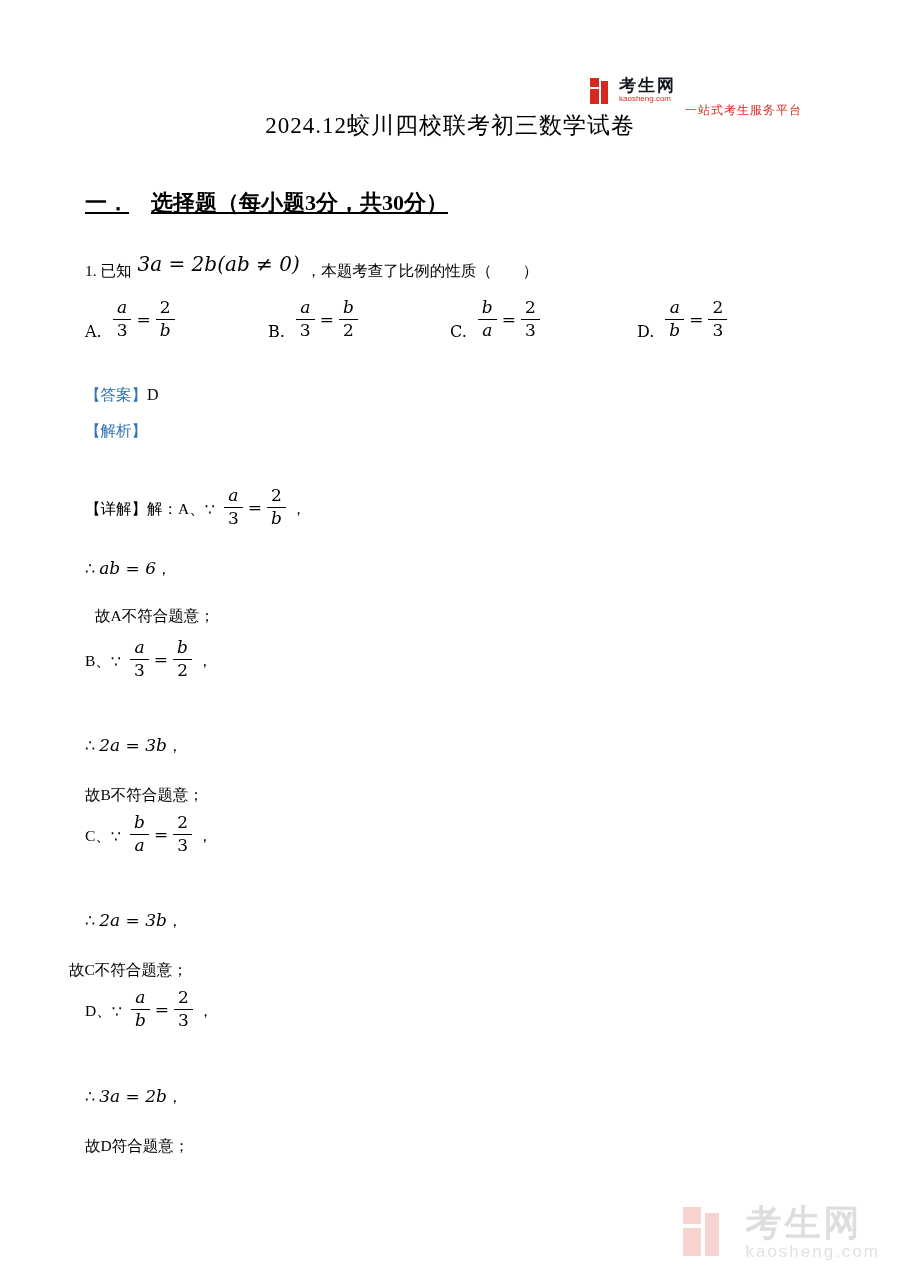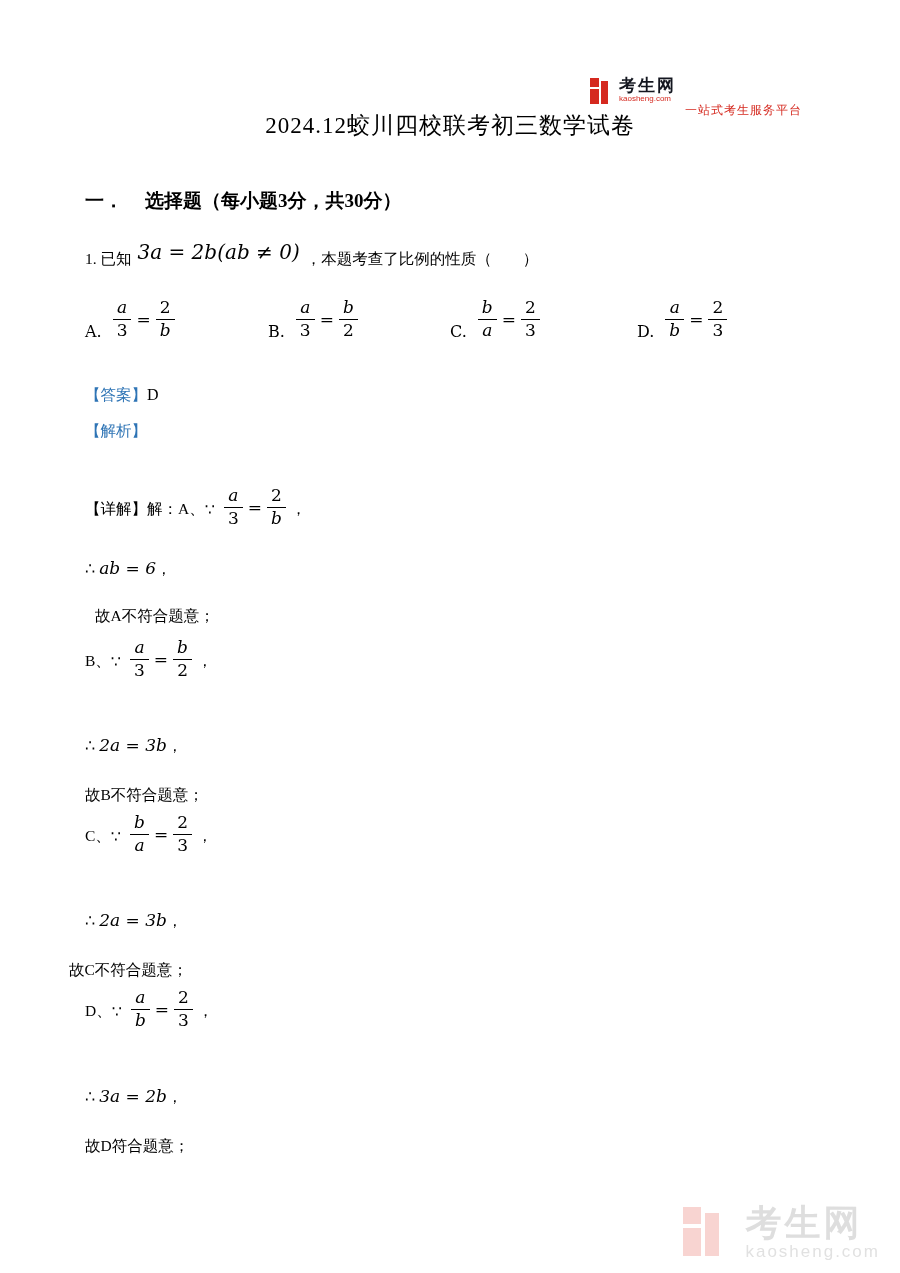--- a/index.html
+++ b/index.html
@@ -21,31 +21,31 @@
   .logo-icon i { position:absolute; background:#d5291f; }
   .logo-icon .b1 { left:0; top:2px; width:9px; height:9px; }
   .logo-icon .b2 { left:0; top:13px; width:9px; height:15px; }
   .logo-icon .b3 { left:11px; top:5px; width:7px; height:23px; }
   .logo-name { font-size:17px; font-weight:bold; color:#13161f; letter-spacing:2px; line-height:1; font-family:"Liberation Sans",sans-serif; }
   .logo-domain { font-size:8px; color:#d5291f; line-height:1.2; font-family:"Liberation Sans",sans-serif; }
   .logo-tagline { font-size:12px; color:#d5291f; margin-left:9px; letter-spacing:1px;margin-top:40px; }
 
   
   .title { top:110px; left:0; width:100%; text-align:center; font-size:23px; font-weight:normal; letter-spacing:1px; }
-  .section { top:188px; left:85px; font-size:19px; font-weight:bold; }
+  .section { top:188px; left:85px; font-size:22px; font-weight:bold;text-decoration:underline; }
   .section .gap { display:inline-block; width:22px; }
 
   
   .bodytext { font-size:15.5px; }
   .blue { color:#2e74b5; }
 
   
   .math { font-family:"DejaVu Serif","Liberation Serif",serif; }
   .it { font-style:italic; }
-  .math-lg { font-size:20px; position:relative; top:-7px; margin:4px 6px; }
+  .math-lg { font-size:20px; position:relative; top:-7px; margin:16px 6px; }
   .frac { display:inline-block; text-align:center; vertical-align:middle; margin:0 5px; font-size:17px; line-height:1.15; position:relative; top:-2px; }
   .fn { display:block; padding:0 4px 1px; border-bottom:1.3px solid #000; }
   .fd { display:block; padding:1px 4px 0; }
   .eqs { font-size:17px; vertical-align:middle; position:relative; top:-2px; }
   .mathline { font-size:17px; }
   .sym { font-size:16px; margin-right:4px; }
   .q-line { top:243px; left:85px; }
   .flexline { display:flex; align-items:center; }
 
   

